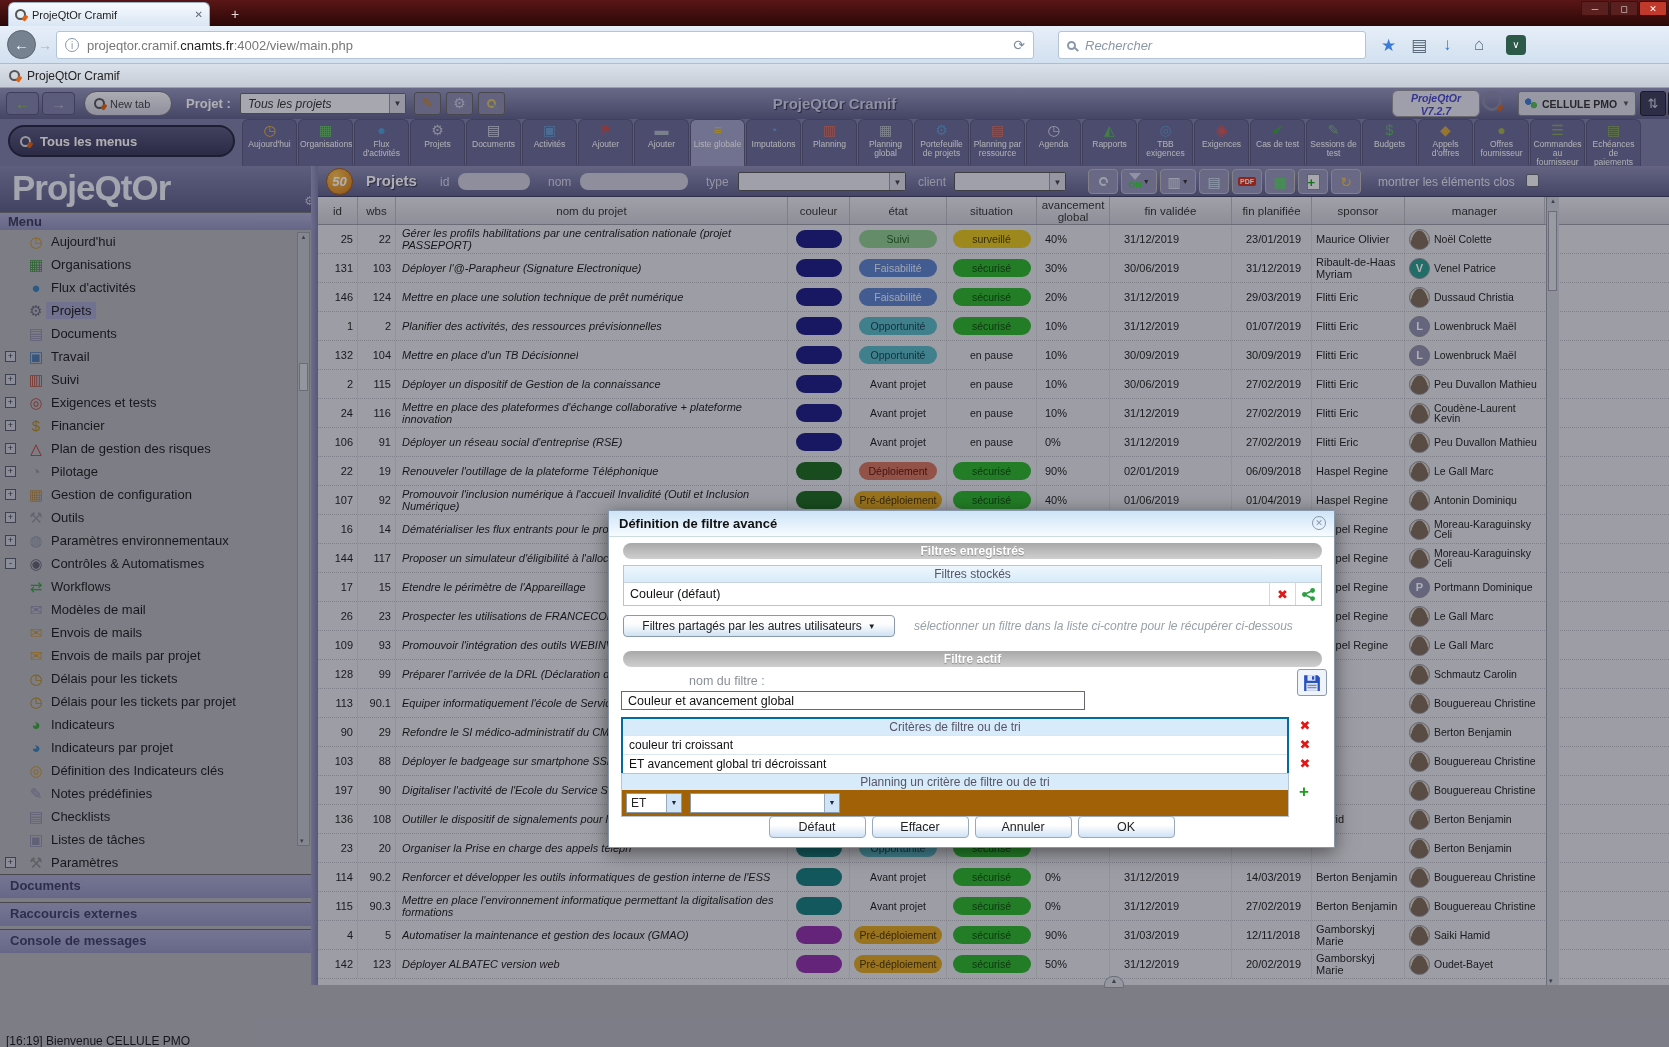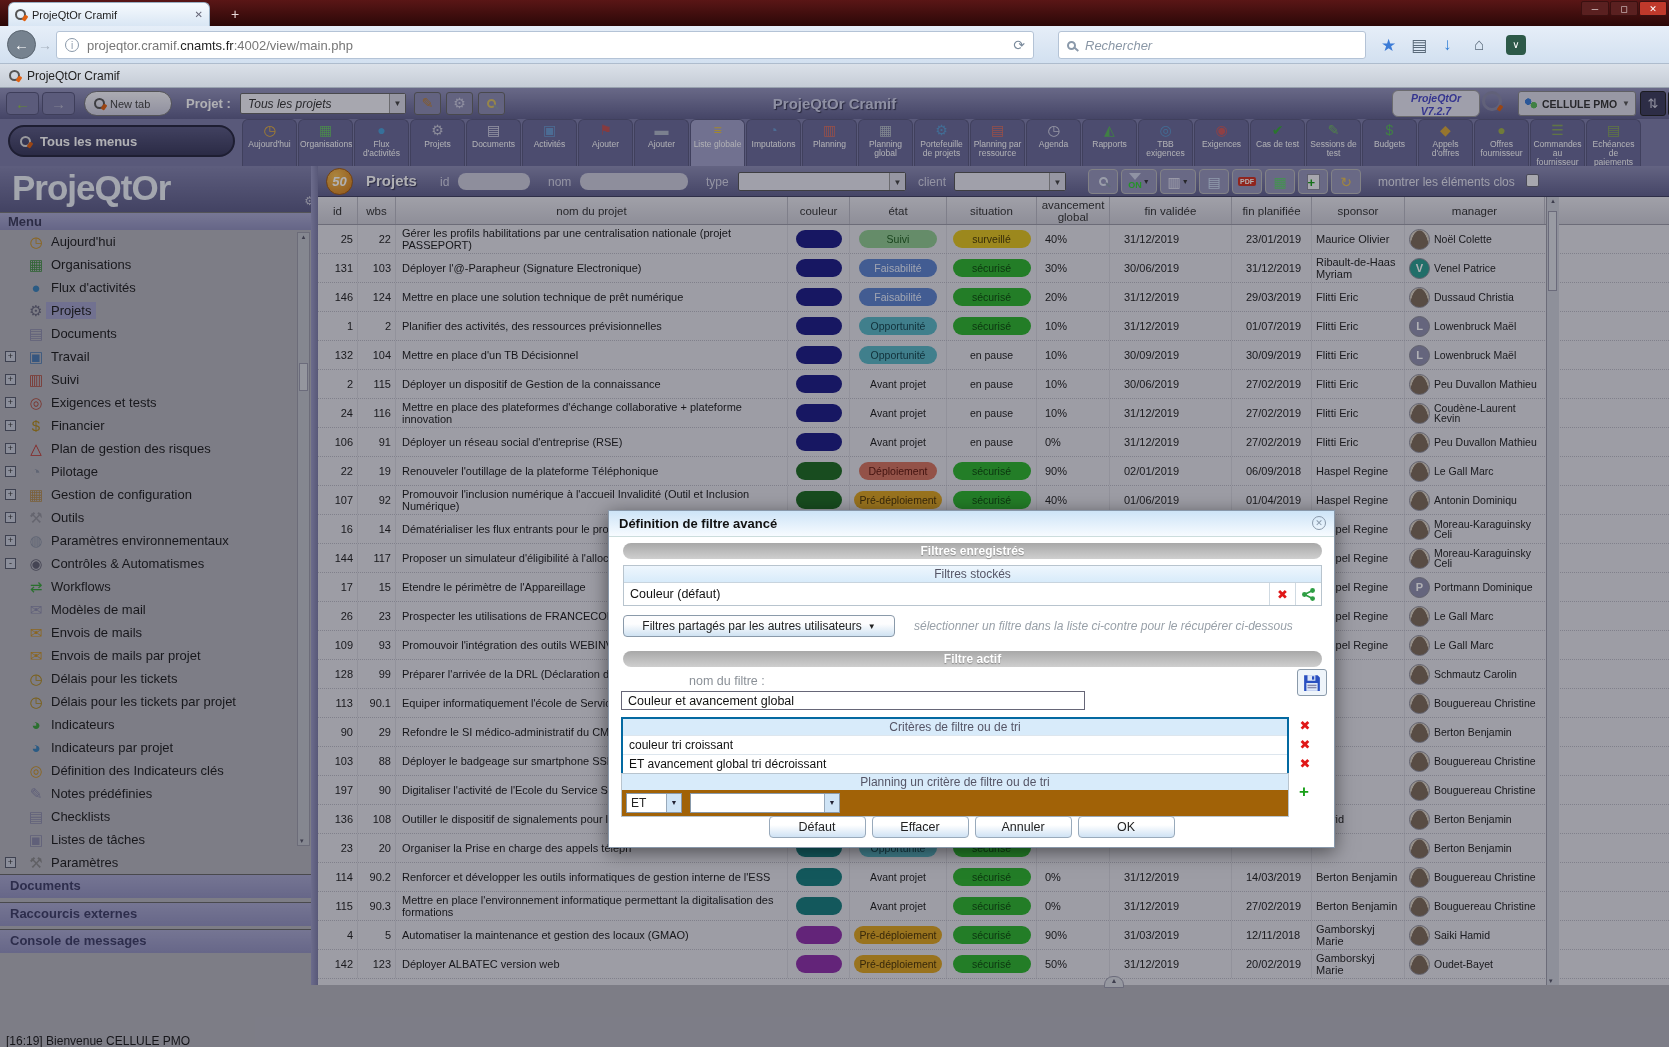--- a/index.html
+++ b/index.html
@@ -177,21 +177,21 @@
     text-align:center;line-height:12px;padding:0 2px;}
   .c0{width:40px;}.c1{width:38px;}.c2{width:392px;}.c3{width:62px;}.c4{width:97px;}
   .c5{width:90px;}.c6{width:73px;}.c7{width:122px;}.c8{width:80px;}.c9{width:93px;}
   .c10{width:140px;}.spacer{flex:1;}
 
   .rows{position:absolute;left:0;top:59px;width:100%;height:760px;overflow:hidden;background:#e3e3e9;}
   .trow{height:29px;display:flex;border-bottom:1px dotted #b8b8c2;background:#e3e3e9;}
   .tc{display:flex;align-items:center;border-right:1px solid #d2d2da;overflow:hidden;}
   .tc.num{justify-content:flex-end;padding-right:4px;font-size:11px;color:#222;}
   .tc.nom{font-size:11px;color:#1a1a1a;padding-left:6px;line-height:12px;}
-  .nom-inner{display:-webkit-box;-webkit-line-clamp:2;-webkit-box-orient:vertical;overflow:hidden;}
+  .nom-inner{display:-webkit-box;-webkit-line-clamp:2;-webkit-box-orient:vertical;overflow:hidden;font-style:italic;}
   .tc.c3,.tc.c4,.tc.c5{justify-content:center;}
   .cpill{display:block;width:46px;height:18px;border-radius:9px;}
   .pill{display:block;min-width:78px;height:18px;border-radius:9px;line-height:18px;
     text-align:center;font-size:10.5px;font-style:normal;padding:0 5px;}
   .pill:empty{display:none;}
   .pill.nobg{background:none !important;color:#1c1c1c;}
   .tc.adv{font-size:11px;color:#222;padding-left:8px;}
   .tc.dt{font-size:11px;color:#222;padding-left:14px;}
   .tc.sp{font-size:11px;color:#222;padding-left:4px;line-height:12px;}
   .tc.mgr{gap:4px;padding-left:4px;border-right:none;}

